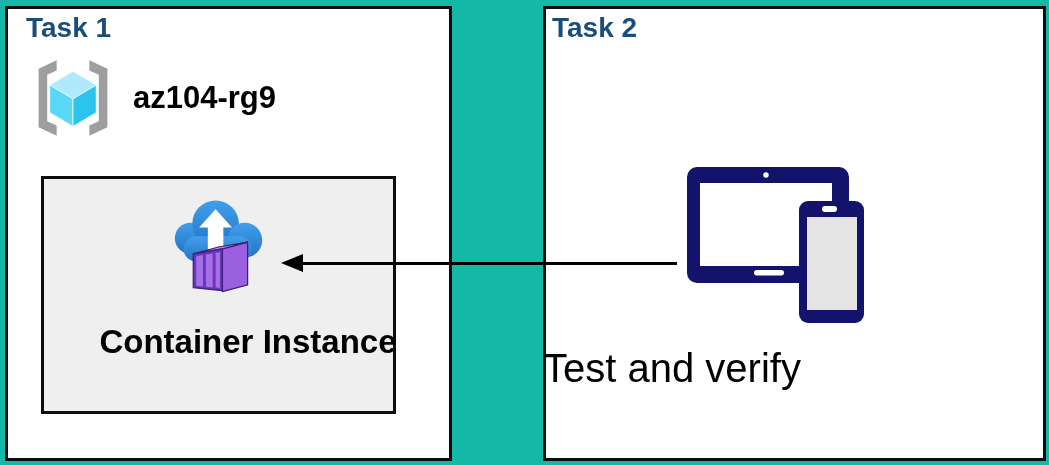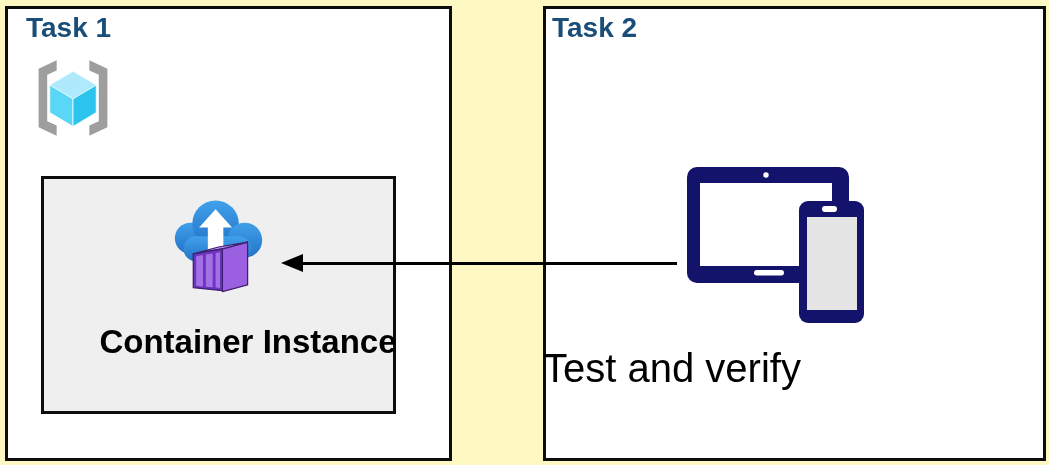--- a/index.html
+++ b/index.html
@@ -1,19 +1,19 @@
 <!DOCTYPE html>
 <html><head>
 <meta charset="utf-8">
 <style>
   html,body{margin:0;padding:0;background:#ffffff;}
   .canvas{
     position:relative;
     width:1049px;height:465px;
-    background:#fef9c3;
+    background:#14b8a6;
     font-family:"Liberation Sans","DejaVu Sans",sans-serif;
     overflow:hidden;
   }
   .task-box{
     position:absolute;
     box-sizing:border-box;
     border:3px solid #0d0d0d;
     background:#ffffff;
   }
   #task1-box{left:5px;top:6px;width:447px;height:455px;}
@@ -67,20 +67,21 @@
   <div class="task-box" id="task1-box"></div>
   <div class="task-title" id="task1-title">Task 1</div>
 
   <svg id="rg-icon" viewBox="0 0 100 90" xmlns="http://www.w3.org/2000/svg">
     <path d="M31,1 L10,11 L10,79 L31,89 L31,77 L20,72 L20,18 L31,13 Z" fill="#9e9e9e"></path>
     <path d="M69,1 L90,11 L90,79 L69,89 L69,77 L80,72 L80,18 L69,13 Z" fill="#9e9e9e"></path>
     <polygon points="50,14 77,30 50,46 23,30" fill="#aeeafb" stroke="#ecfbff" stroke-width="1"></polygon>
     <polygon points="23,30 50,46 50,78 23,62" fill="#5ad7f6" stroke="#ecfbff" stroke-width="1"></polygon>
     <polygon points="50,46 77,30 77,62 50,78" fill="#2cc3ed" stroke="#ecfbff" stroke-width="1"></polygon>
   </svg>
+  <div id="rg-name">az104-rg9</div>
 
   <div id="ci-box"></div>
   <svg id="ci-icon" viewBox="0 0 100 102" xmlns="http://www.w3.org/2000/svg">
     <defs>
       <linearGradient id="cloudGrad" x1="0" y1="0" x2="0" y2="1">
         <stop offset="0" stop-color="#41a0ea"></stop>
         <stop offset="1" stop-color="#2273c8"></stop>
       </linearGradient>
     </defs>
     <g fill="url(#cloudGrad)">

